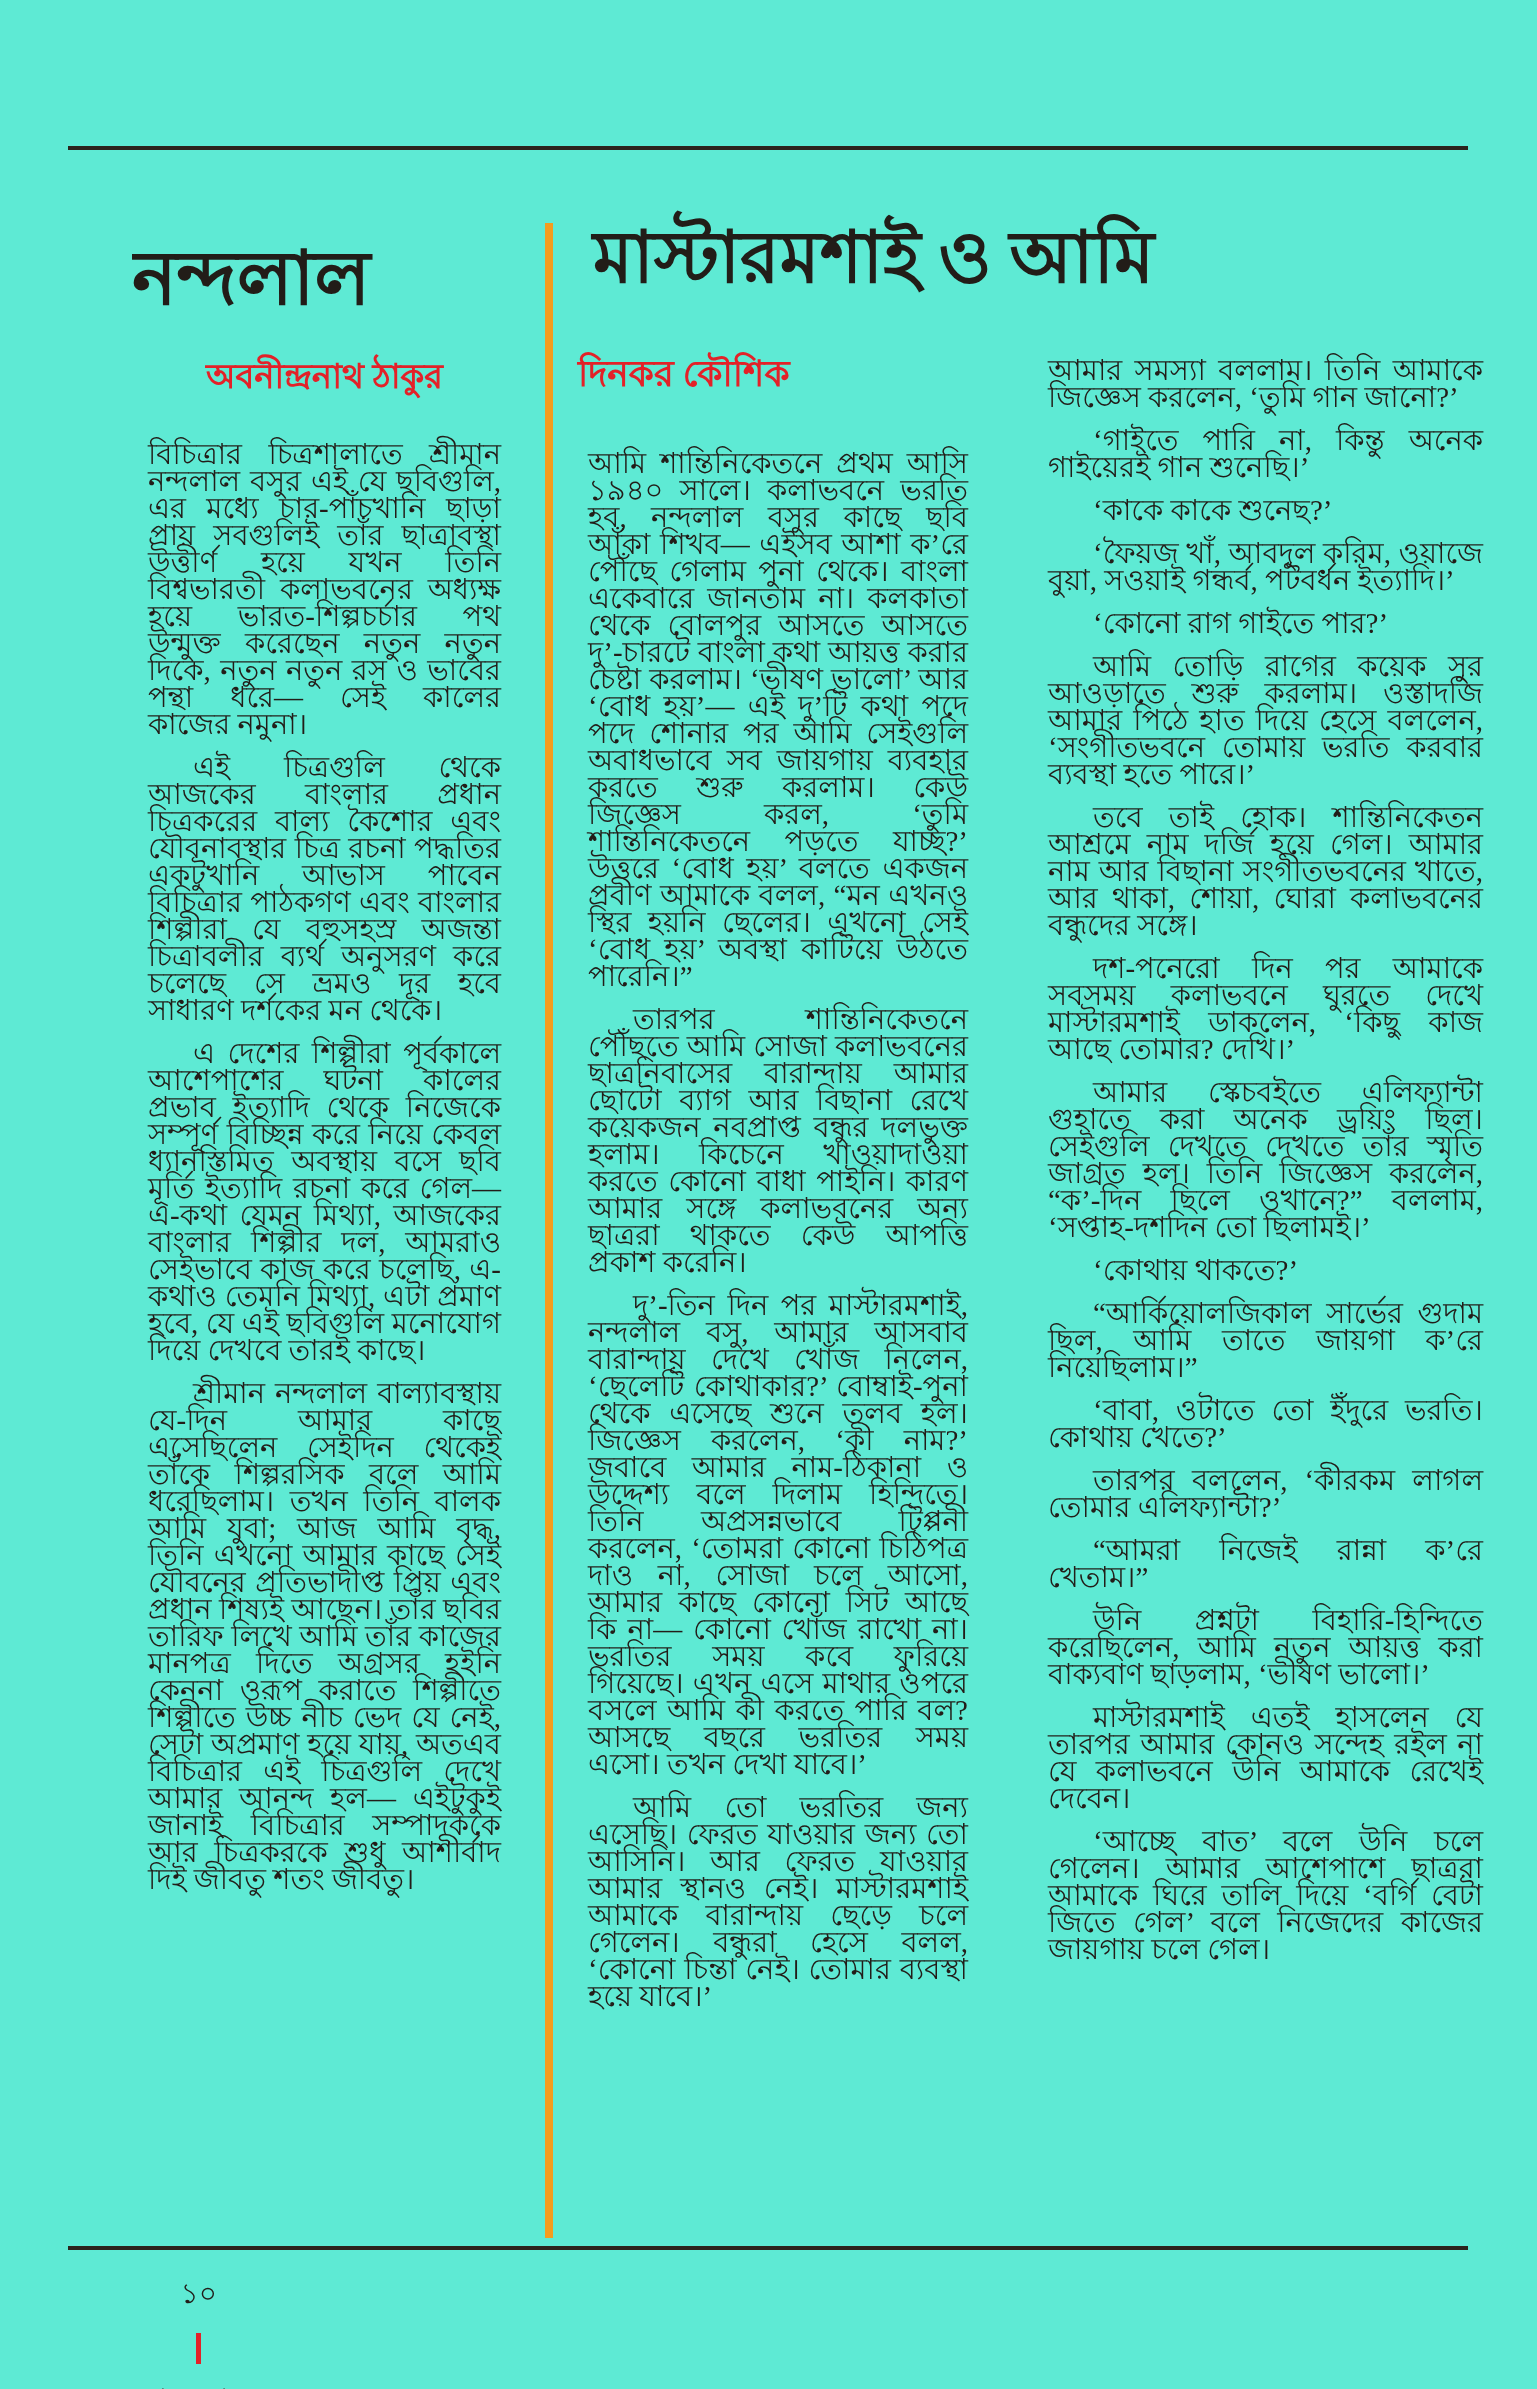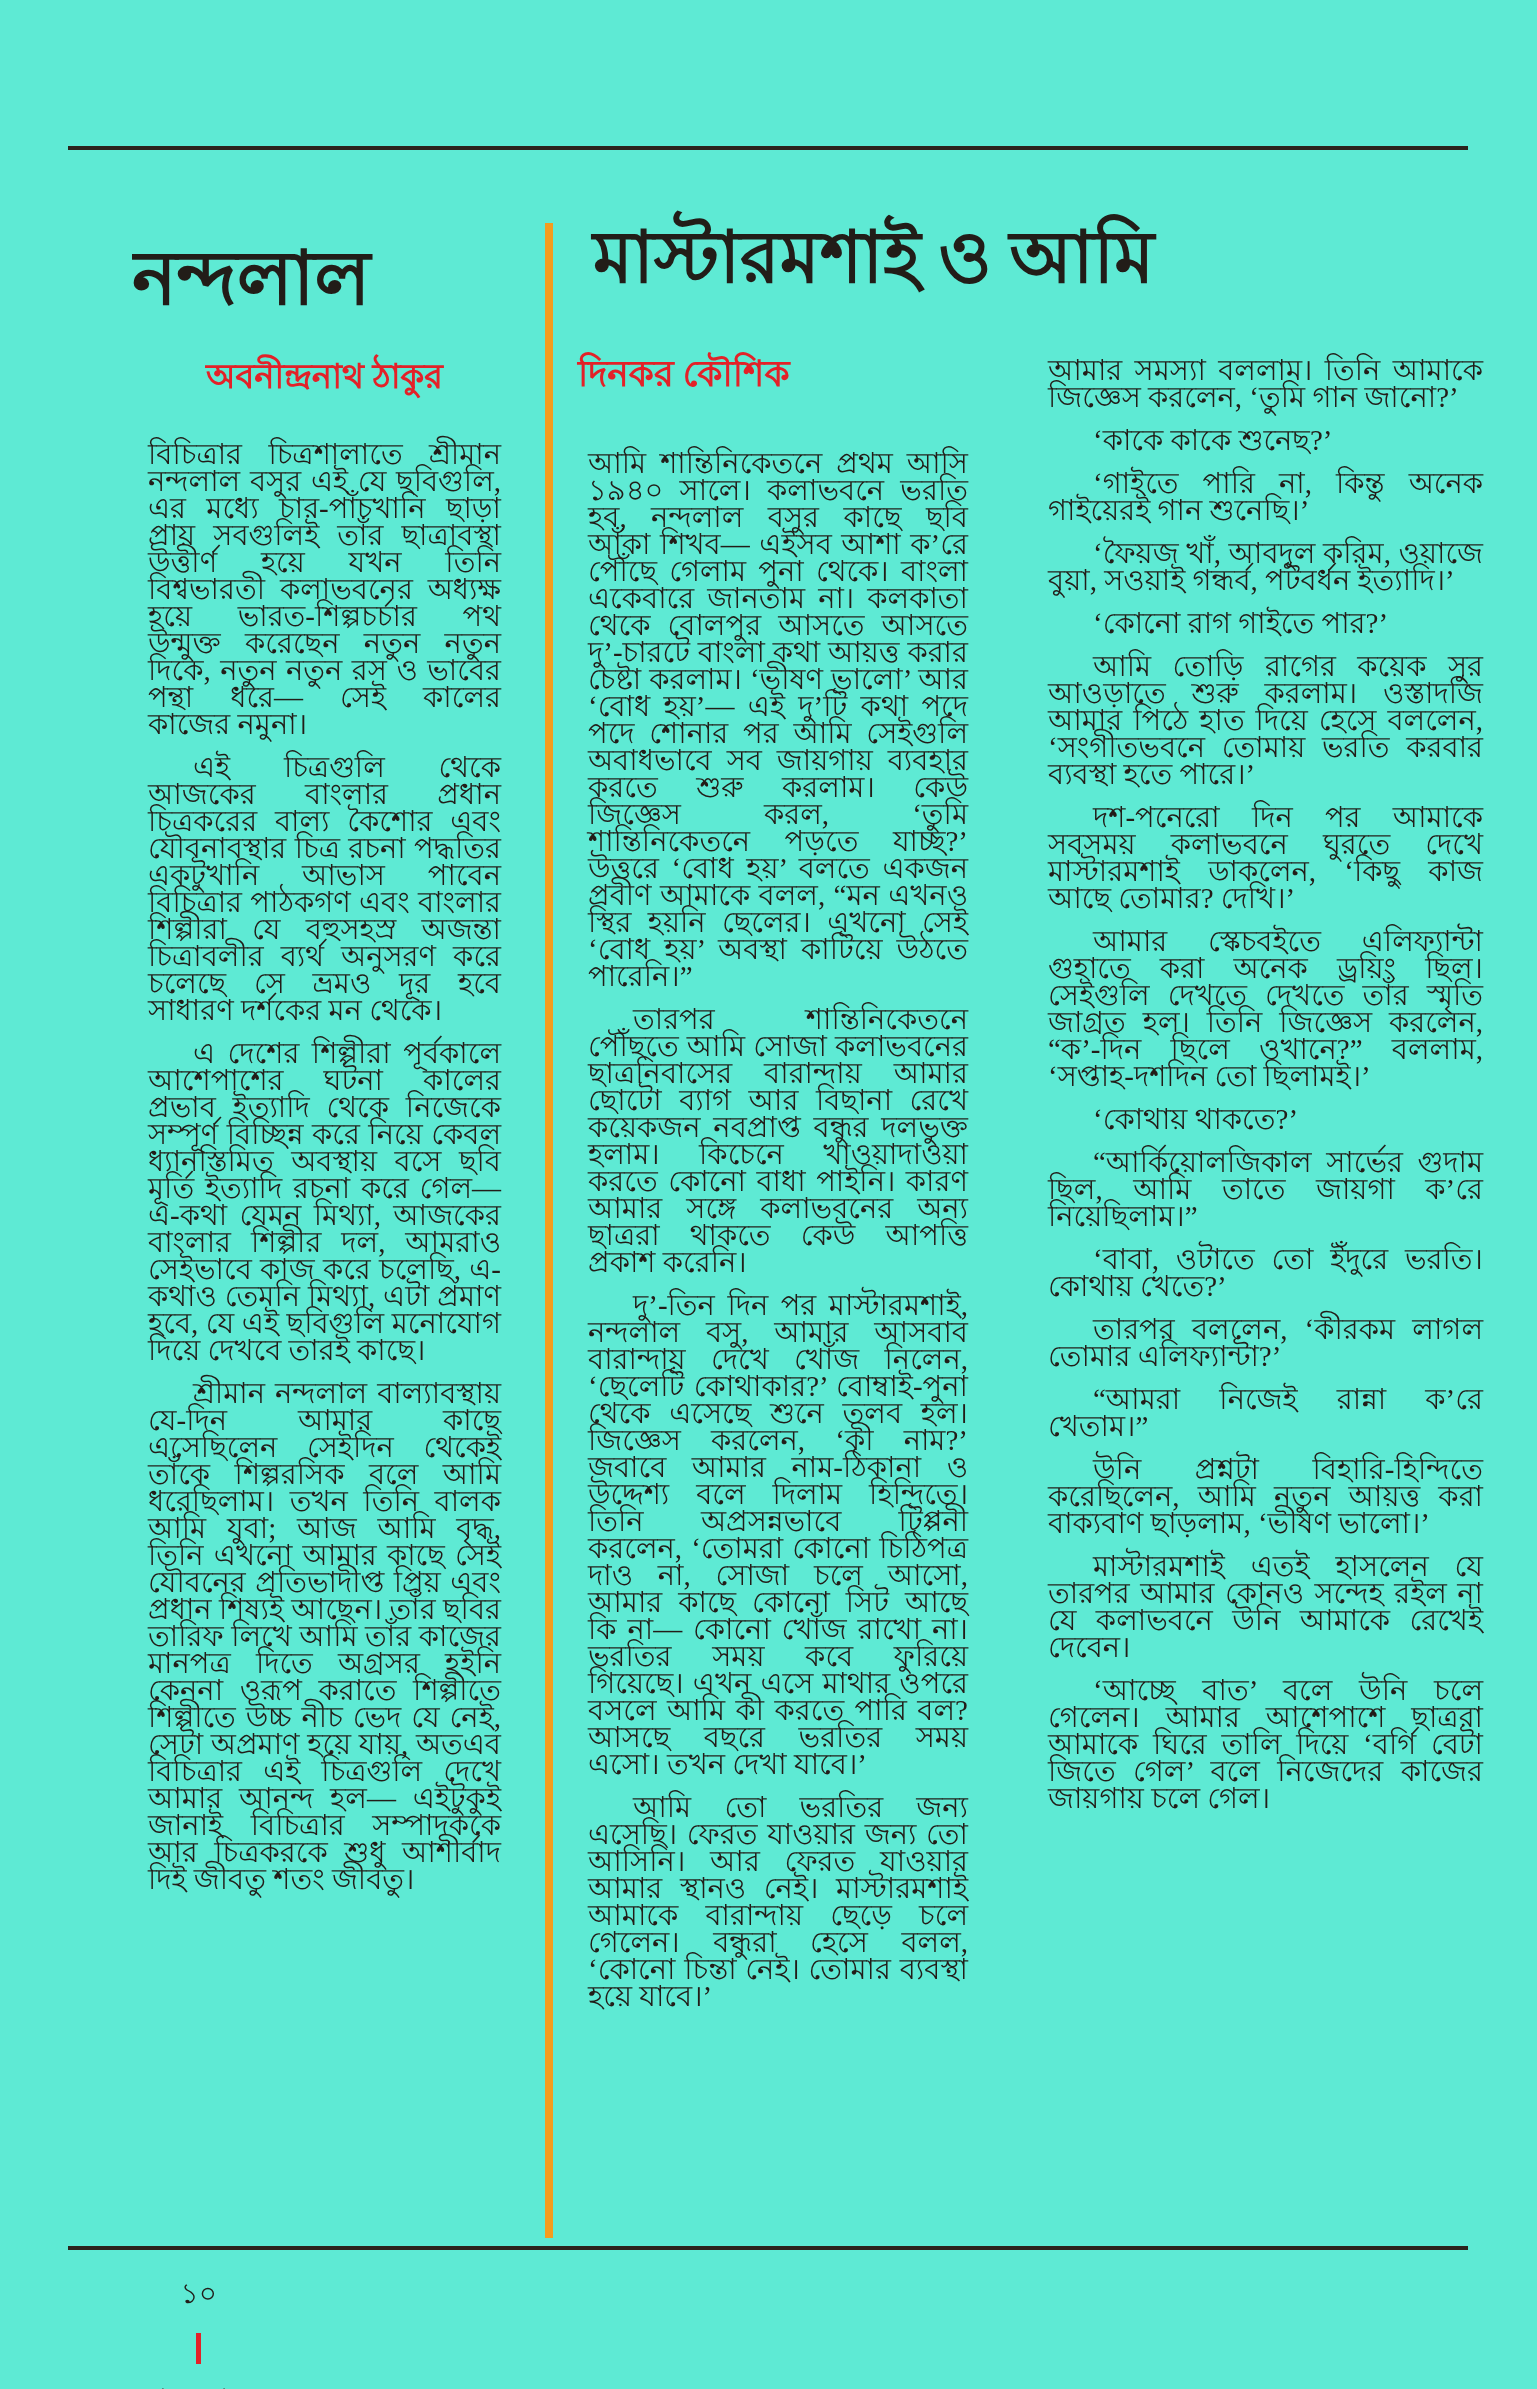--- a/index.html
+++ b/index.html
@@ -62,25 +62,26 @@
   <div class="col col-mid body-text">
       <p>আমি শান্তিনিকেতনে প্রথম আসি ১৯৪০ সালে। কলাভবনে ভরতি হব, নন্দলাল বসুর কাছে ছবি আঁকা শিখব— এইসব আশা ক’রে পৌঁছে গেলাম পুনা থেকে। বাংলা একেবারে জানতাম না। কলকাতা থেকে বোলপুর আসতে আসতে দু’-চারটে বাংলা কথা আয়ত্ত করার চেষ্টা করলাম। ‘ভীষণ ভালো’ আর ‘বোধ হয়’— এই দু’টি কথা পদে পদে শোনার পর আমি সেইগুলি অবাধভাবে সব জায়গায় ব্যবহার করতে শুরু করলাম। কেউ জিজ্ঞেস করল, ‘তুমি শান্তিনিকেতনে পড়তে যাচ্ছ?’ উত্তরে ‘বোধ হয়’ বলতে একজন প্রবীণ আমাকে বলল, “মন এখনও স্থির হয়নি ছেলের। এখনো সেই ‘বোধ হয়’ অবস্থা কাটিয়ে উঠতে পারেনি।”</p>
       <p>তারপর শান্তিনিকেতনে পৌঁছতে আমি সোজা কলাভবনের ছাত্রনিবাসের বারান্দায় আমার ছোটো ব্যাগ আর বিছানা রেখে কয়েকজন নবপ্রাপ্ত বন্ধুর দলভুক্ত হলাম। কিচেনে খাওয়াদাওয়া করতে কোনো বাধা পাইনি। কারণ আমার সঙ্গে কলাভবনের অন্য ছাত্ররা থাকতে কেউ আপত্তি প্রকাশ করেনি।</p>
       <p>দু’-তিন দিন পর মাস্টারমশাই, নন্দলাল বসু, আমার আসবাব বারান্দায় দেখে খোঁজ নিলেন, ‘ছেলেটি কোথাকার?’ বোম্বাই-পুনা থেকে এসেছে শুনে তলব হল। জিজ্ঞেস করলেন, ‘কী নাম?’ জবাবে আমার নাম-ঠিকানা ও উদ্দেশ্য বলে দিলাম হিন্দিতে। তিনি অপ্রসন্নভাবে টিপ্পনী করলেন, ‘তোমরা কোনো চিঠিপত্র দাও না, সোজা চলে আসো, আমার কাছে কোনো সিট আছে কি না— কোনো খোঁজ রাখো না। ভরতির সময় কবে ফুরিয়ে গিয়েছে। এখন এসে মাথার ওপরে বসলে আমি কী করতে পারি বল? আসছে বছরে ভরতির সময় এসো। তখন দেখা যাবে।’</p>
       <p>আমি তো ভরতির জন্য এসেছি। ফেরত যাওয়ার জন্য তো আসিনি। আর ফেরত যাওয়ার আমার স্থানও নেই। মাস্টারমশাই আমাকে বারান্দায় ছেড়ে চলে গেলেন। বন্ধুরা হেসে বলল, ‘কোনো চিন্তা নেই। তোমার ব্যবস্থা হয়ে যাবে।’</p>
     </div>
 
   <div class="col col-right">
     <div class="body-text">
         <p>আমার সমস্যা বললাম। তিনি আমাকে জিজ্ঞেস করলেন, ‘তুমি গান জানো?’</p>
+        <p>‘গাইতে পারি না, কিন্তু অনেক গাইয়েরই গান শুনেছি।’</p>
         <p>‘কাকে কাকে শুনেছ?’</p>
-        <p>‘গাইতে পারি না, কিন্তু অনেক গাইয়েরই গান শুনেছি।’</p>
         <p>‘ফৈয়জ খাঁ, আবদুল করিম, ওয়াজে বুয়া, সওয়াই গন্ধর্ব, পটবর্ধন ইত্যাদি।’</p>
         <p>‘কোনো রাগ গাইতে পার?’</p>
         <p>আমি তোড়ি রাগের কয়েক সুর আওড়াতে শুরু করলাম। ওস্তাদজি আমার পিঠে হাত দিয়ে হেসে বললেন, ‘সংগীতভবনে তোমায় ভরতি করবার ব্যবস্থা হতে পারে।’</p>
+        <p>তবে তাই হোক। শান্তিনিকেতন আশ্রমে নাম দর্জি হয়ে গেল। আমার নাম আর বিছানা সংগীতভবনের খাতে, আর থাকা, শোয়া, ঘোরা কলাভবনের বন্ধুদের সঙ্গে।</p>
         <p>দশ-পনেরো দিন পর আমাকে সবসময় কলাভবনে ঘুরতে দেখে মাস্টারমশাই ডাকলেন, ‘কিছু কাজ আছে তোমার? দেখি।’</p>
         <p>আমার স্কেচবইতে এলিফ্যান্টা গুহাতে করা অনেক ড্রয়িং ছিল। সেইগুলি দেখতে দেখতে তাঁর স্মৃতি জাগ্রত হল। তিনি জিজ্ঞেস করলেন, “ক’-দিন ছিলে ওখানে?” বললাম, ‘সপ্তাহ-দশদিন তো ছিলামই।’</p>
         <p>‘কোথায় থাকতে?’</p>
         <p>“আর্কিয়োলজিকাল সার্ভের গুদাম ছিল, আমি তাতে জায়গা ক’রে নিয়েছিলাম।”</p>
         <p>‘বাবা, ওটাতে তো ইঁদুরে ভরতি। কোথায় খেতে?’</p>
         <p>তারপর বললেন, ‘কীরকম লাগল তোমার এলিফ্যান্টা?’</p>
         <p>“আমরা নিজেই রান্না ক’রে খেতাম।”</p>
         <p>উনি প্রশ্নটা বিহারি-হিন্দিতে করেছিলেন, আমি নতুন আয়ত্ত করা বাক্যবাণ ছাড়লাম, ‘ভীষণ ভালো।’</p>
         <p>মাস্টারমশাই এতই হাসলেন যে তারপর আমার কোনও সন্দেহ রইল না যে কলাভবনে উনি আমাকে রেখেই দেবেন।</p>
         <p>‘আচ্ছে বাত’ বলে উনি চলে গেলেন। আমার আশেপাশে ছাত্ররা আমাকে ঘিরে তালি দিয়ে ‘বর্গি বেটা জিতে গেল’ বলে নিজেদের কাজের জায়গায় চলে গেল।</p>

